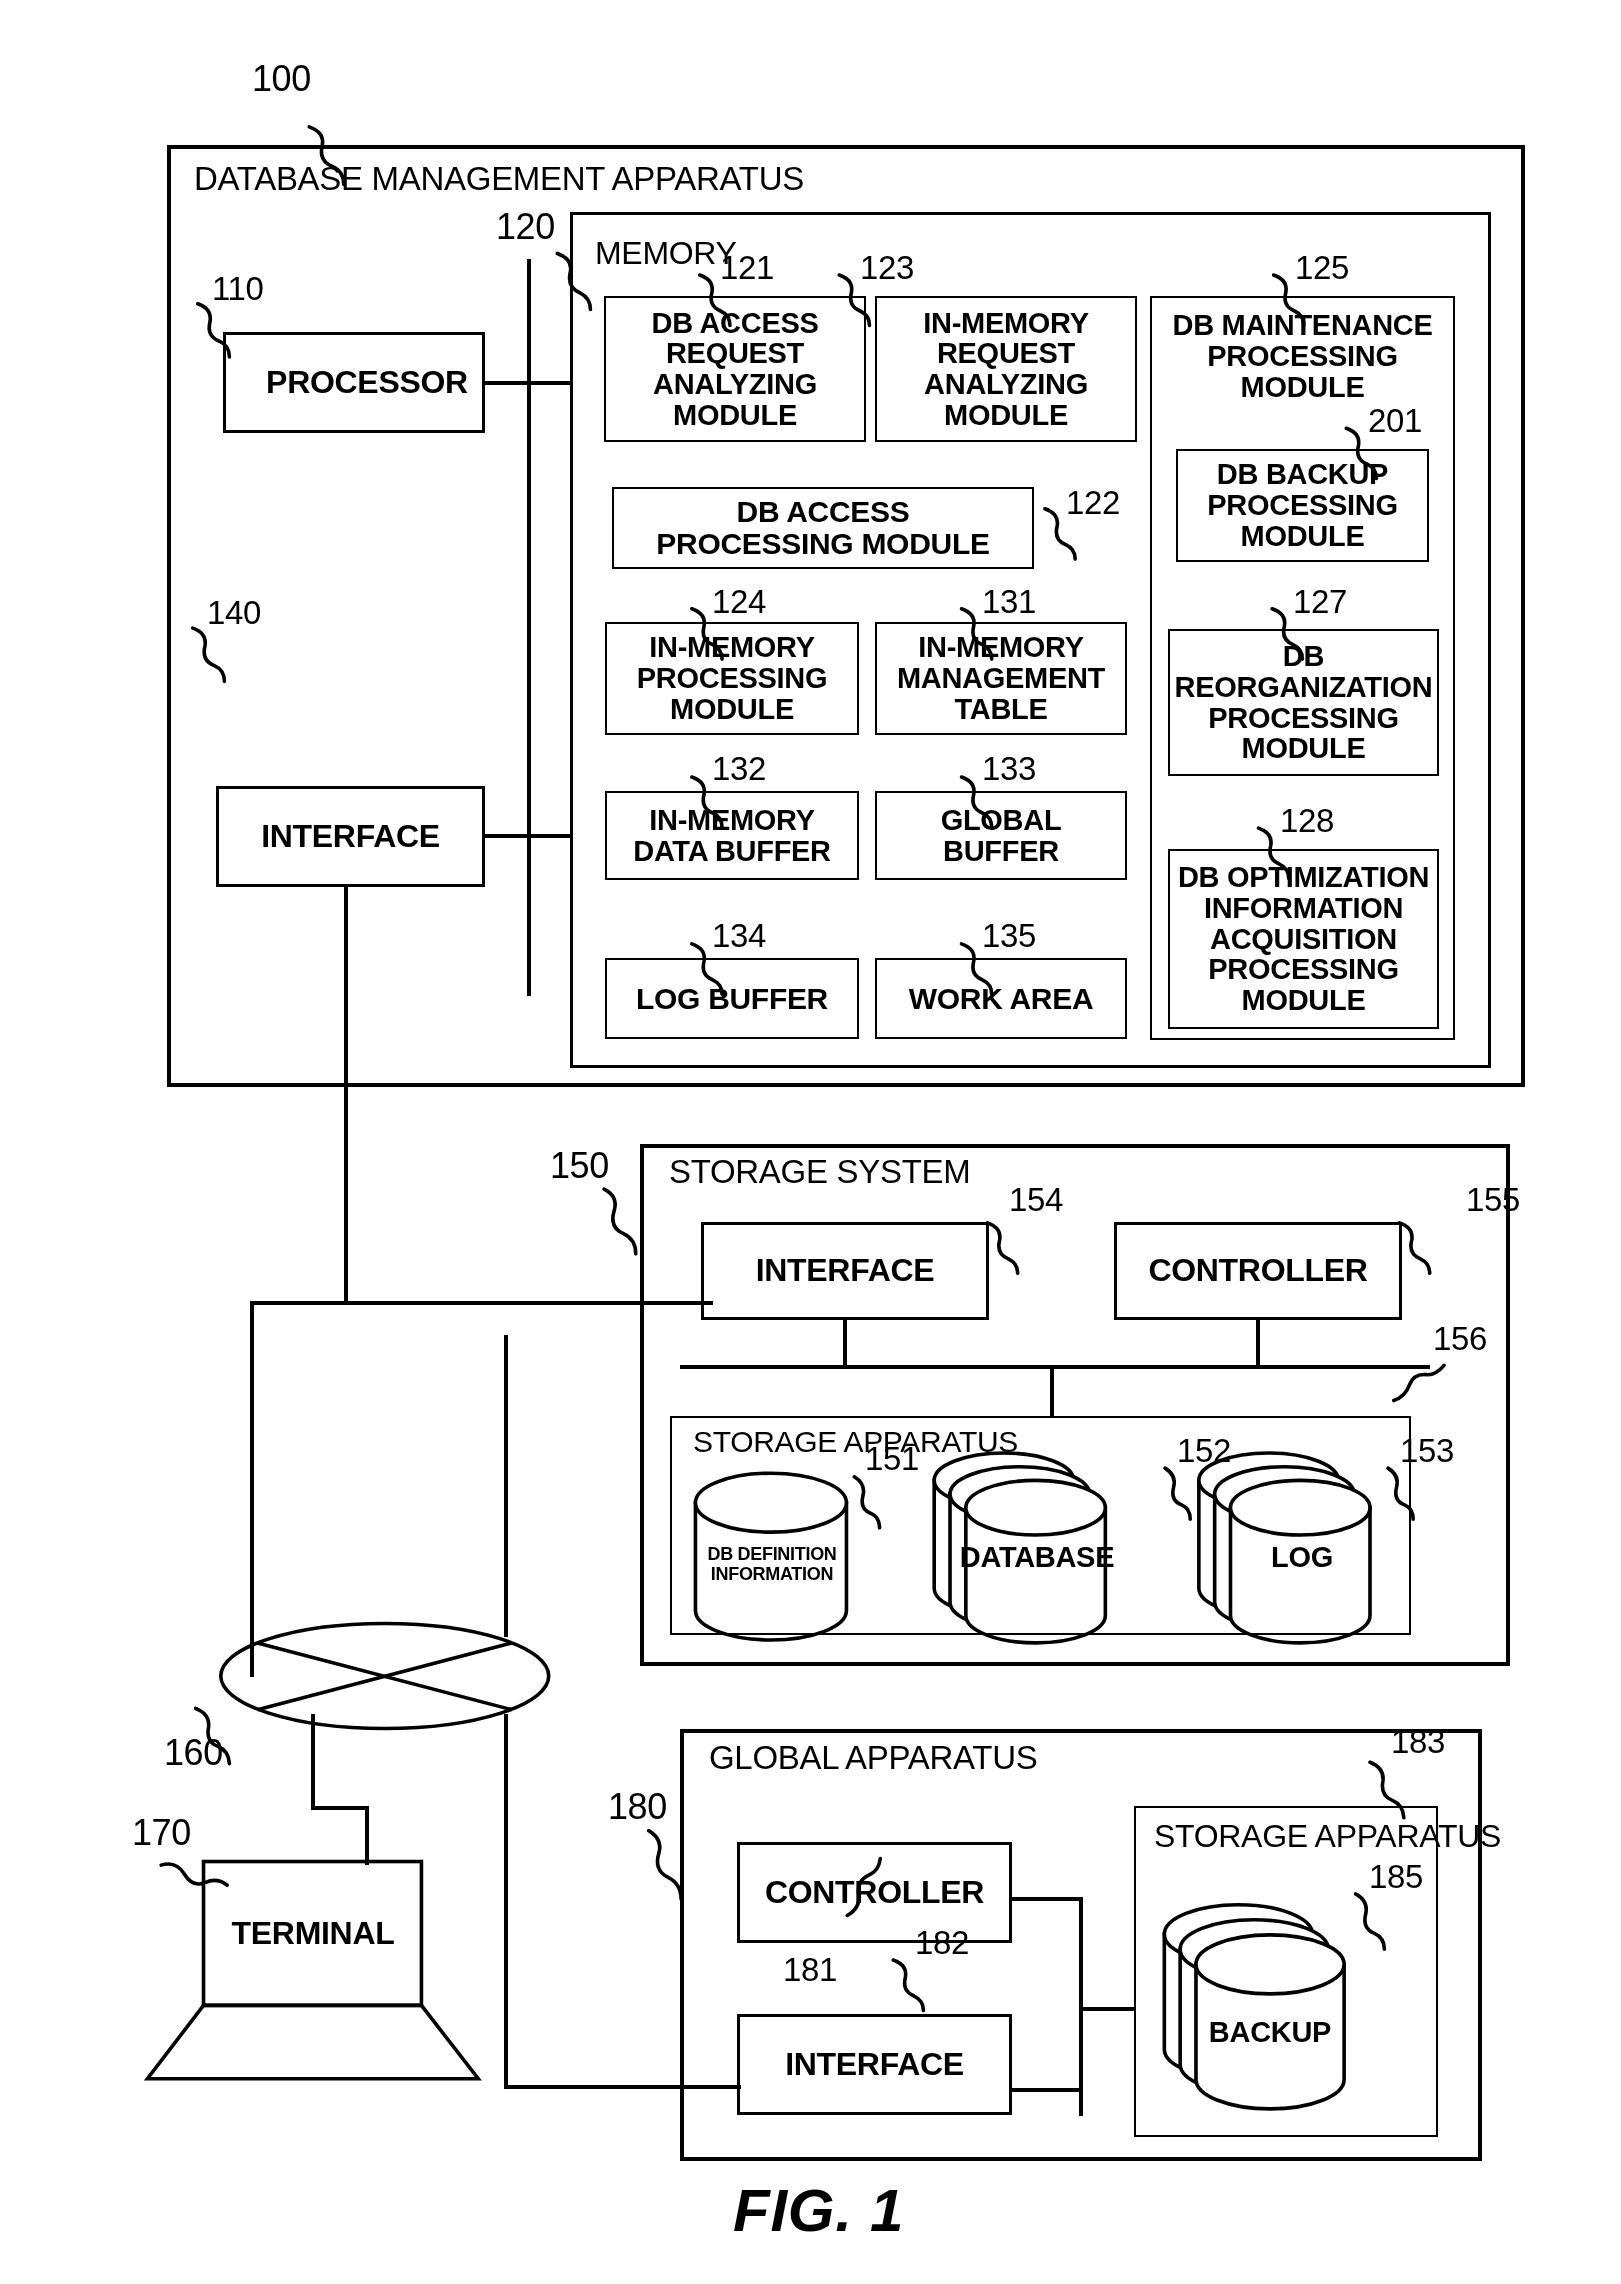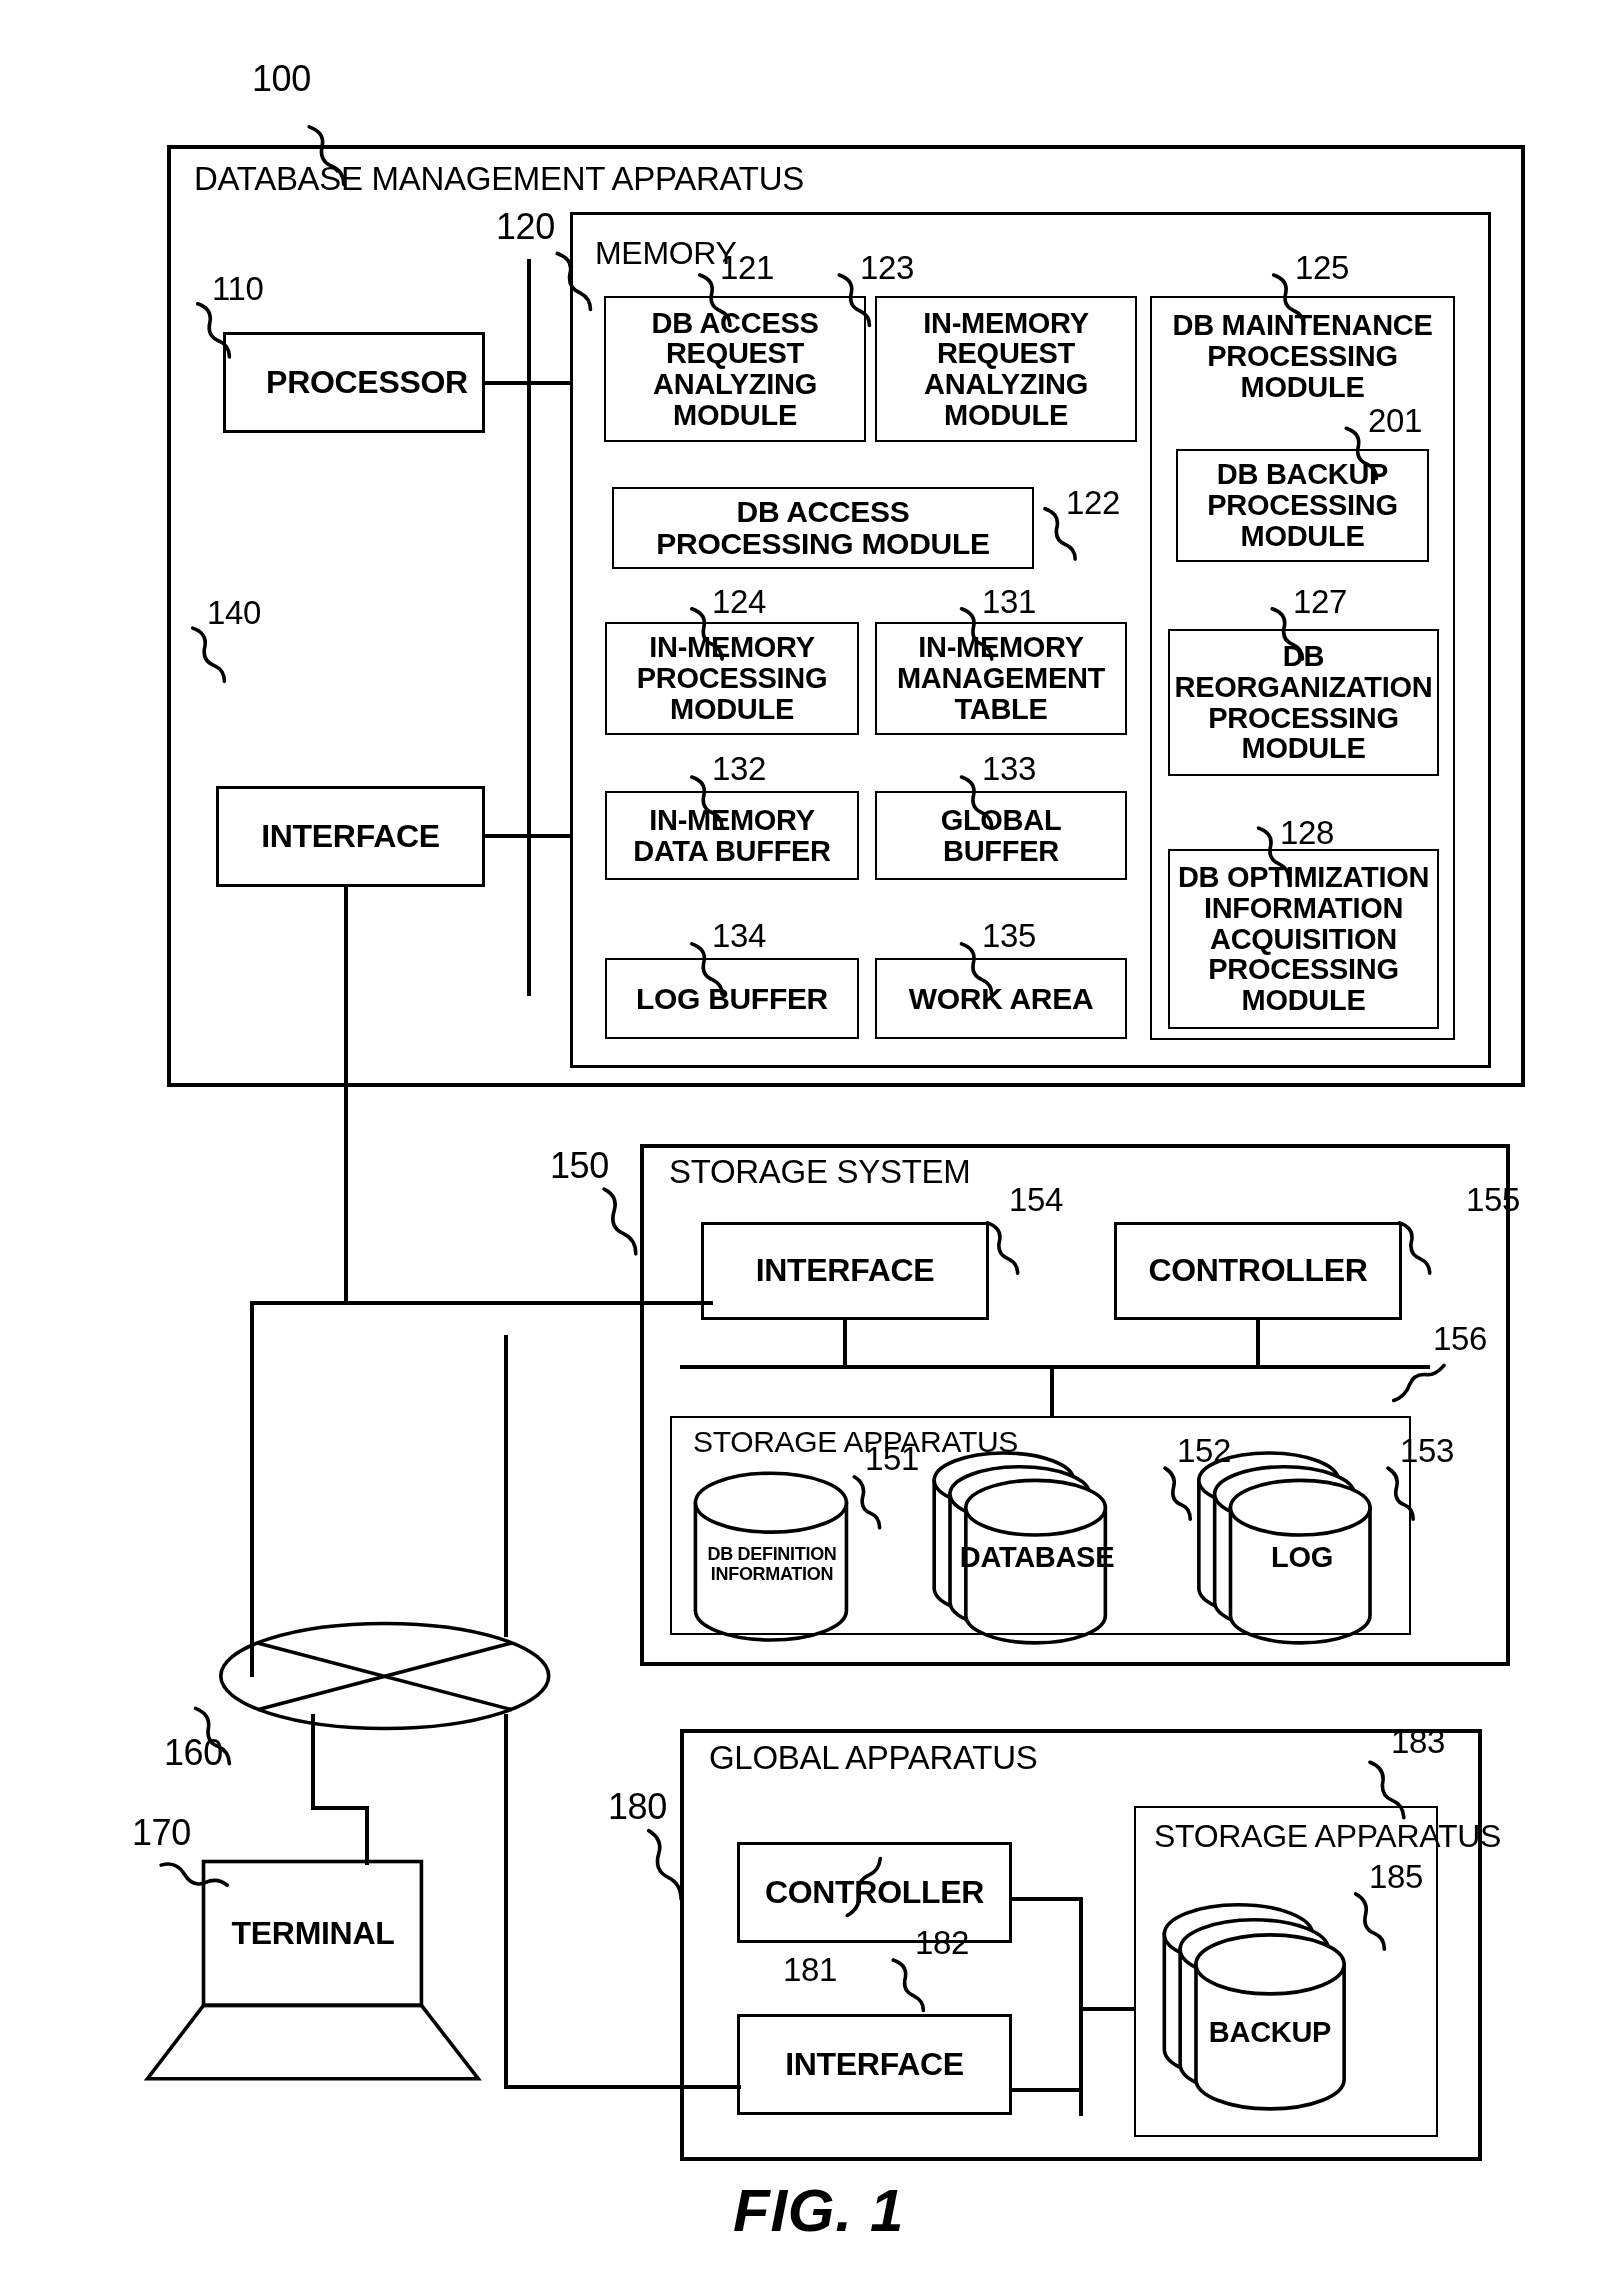--- a/index.html
+++ b/index.html
@@ -296,21 +296,21 @@
   <div class="boxlabel fs-40" style="left:875px; top:791px; width:252px; height:89px;">GLOBAL
 BUFFER</div>
   <div class="refnum" style="left:982px; top:752px;">133</div>
 
   <div class="box thin" style="left:1168px; top:849px; width:271px; height:180px;"></div>
   <div class="boxlabel fs-40" style="left:1168px; top:849px; width:271px; height:180px;">DB OPTIMIZATION
 INFORMATION
 ACQUISITION
 PROCESSING
 MODULE</div>
-  <div class="refnum" style="left:1280px; top:804px;margin-top:12px;">128</div>
+  <div class="refnum" style="left:1280px; top:804px;">128</div>
 
   <div class="box thin" style="left:605px; top:958px; width:254px; height:81px;"></div>
   <div class="boxlabel fs-42" style="left:605px; top:958px; width:254px; height:81px;">LOG BUFFER</div>
   <div class="refnum" style="left:712px; top:919px;">134</div>
 
   <div class="box thin" style="left:875px; top:958px; width:252px; height:81px;"></div>
   <div class="boxlabel fs-42" style="left:875px; top:958px; width:252px; height:81px;">WORK AREA</div>
   <div class="refnum" style="left:982px; top:919px;">135</div>
 
   <div class="box thick" style="left:640px; top:1144px; width:870px; height:522px;"></div>

